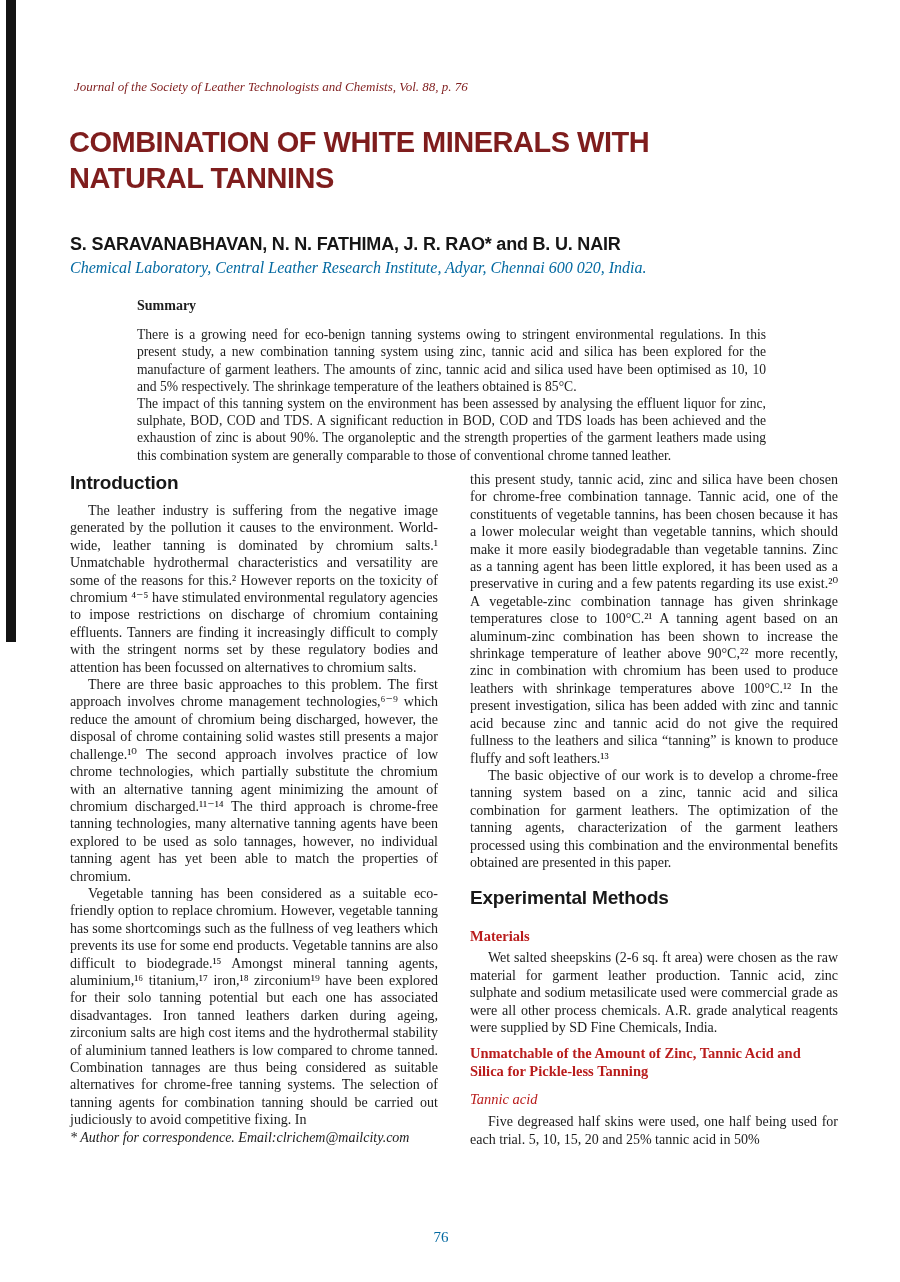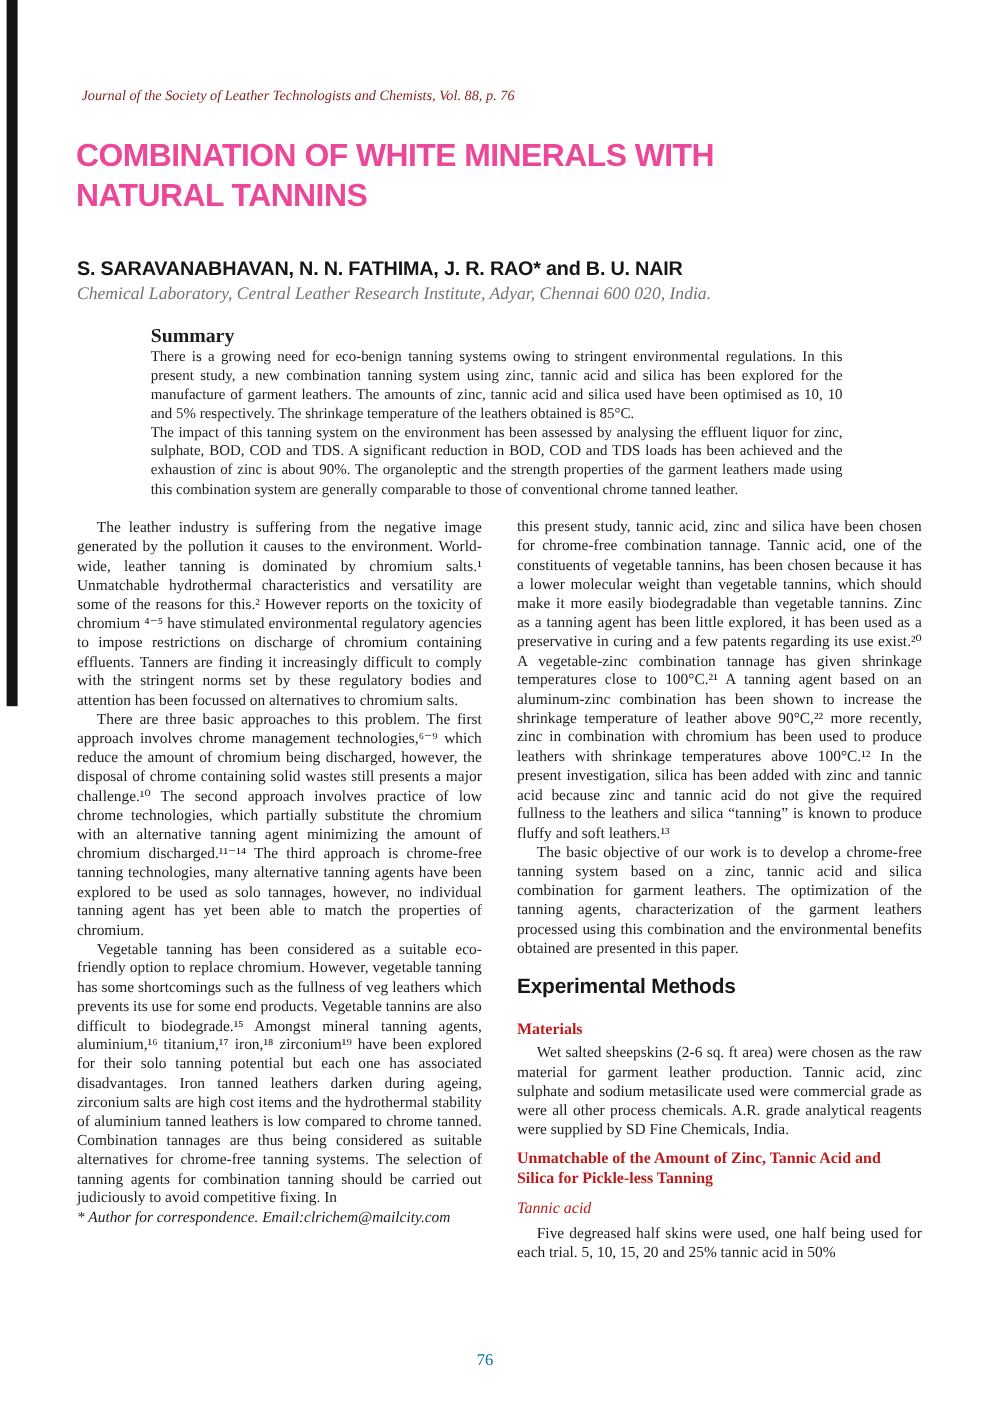--- a/index.html
+++ b/index.html
@@ -18,40 +18,40 @@
 
   .journal-header{
     position:absolute;left:74px;top:79px;width:520px;
     font-style:italic;font-size:13px;line-height:15px;color:#7f1d1d;
   }
 
   .title-block{
     position:absolute;left:69px;top:124px;width:790px;
     font-family:"Liberation Sans","DejaVu Sans",sans-serif;
     font-weight:bold;font-size:29px;line-height:36px;
-    letter-spacing:-0.5px;color:#ec4899;
+    letter-spacing:-0.5px;color:#7f1d1d;
   }
 
   .authors{
     position:absolute;left:70px;top:234px;width:700px;
     font-family:"Liberation Sans","DejaVu Sans",sans-serif;
     font-weight:bold;font-size:18px;letter-spacing:-0.2px;color:#161616;
   }
 
   .affiliation{
     position:absolute;left:70px;top:259px;width:700px;
-    font-style:italic;font-size:16px;color:#737373;
+    font-style:italic;font-size:16px;color:#0369a1;
   }
 
   .summary-block{
     position:absolute;left:137px;top:297px;width:629px;
     font-size:13.6px;line-height:17.2px;text-align:justify;color:#1c1c1c;
   }
   .summary-block .summary-heading{
-    font-weight:bold;font-size:18px;margin:0 0 1px 0;text-align:left;
+    font-weight:bold;font-size:14px;margin:0 0 12px 0;text-align:left;
   }
   .summary-block p{margin:0;}
 
   .col{
     position:absolute;width:368px;
     font-size:14px;line-height:17.4px;text-align:justify;color:#1b1b1b;
   }
   .col-left{left:70px;top:472px;}
   .col-right{left:470px;top:471px;}
 
@@ -103,20 +103,21 @@
 
   <div class="affiliation">Chemical Laboratory, Central Leather Research Institute, Adyar, Chennai 600 020, India.</div>
 
   <div class="summary-block">
     <p class="summary-heading">Summary</p>
     <p>There is a growing need for eco-benign tanning systems owing to stringent environmental regulations. In this present study, a new combination tanning system using zinc, tannic acid and silica has been explored for the manufacture of garment leathers. The amounts of zinc, tannic acid and silica used have been optimised as 10, 10 and 5% respectively. The shrinkage temperature of the leathers obtained is 85°C.</p>
     <p>The impact of this tanning system on the environment has been assessed by analysing the effluent liquor for zinc, sulphate, BOD, COD and TDS. A significant reduction in BOD, COD and TDS loads has been achieved and the exhaustion of zinc is about 90%. The organoleptic and the strength properties of the garment leathers made using this combination system are generally comparable to those of conventional chrome tanned leather.</p>
   </div>
 
   <div class="col col-left">
+    <h2 class="section-heading">Introduction</h2>
     <p class="indent">The leather industry is suffering from the negative image generated by the pollution it causes to the environment. World-wide, leather tanning is dominated by chromium salts.¹ Unmatchable hydrothermal characteristics and versatility are some of the reasons for this.² However reports on the toxicity of chromium ⁴⁻⁵ have stimulated environmental regulatory agencies to impose restrictions on discharge of chromium containing effluents. Tanners are finding it increasingly difficult to comply with the stringent norms set by these regulatory bodies and attention has been focussed on alternatives to chromium salts.</p>
     <p class="indent">There are three basic approaches to this problem. The first approach involves chrome management technologies,⁶⁻⁹ which reduce the amount of chromium being discharged, however, the disposal of chrome containing solid wastes still presents a major challenge.¹⁰ The second approach involves practice of low chrome technologies, which partially substitute the chromium with an alternative tanning agent minimizing the amount of chromium discharged.¹¹⁻¹⁴ The third approach is chrome-free tanning technologies, many alternative tanning agents have been explored to be used as solo tannages, however, no individual tanning agent has yet been able to match the properties of chromium.</p>
     <p class="indent">Vegetable tanning has been considered as a suitable eco-friendly option to replace chromium. However, vegetable tanning has some shortcomings such as the fullness of veg leathers which prevents its use for some end products. Vegetable tannins are also difficult to biodegrade.¹⁵ Amongst mineral tanning agents, aluminium,¹⁶ titanium,¹⁷ iron,¹⁸ zirconium¹⁹ have been explored for their solo tanning potential but each one has associated disadvantages. Iron tanned leathers darken during ageing, zirconium salts are high cost items and the hydrothermal stability of aluminium tanned leathers is low compared to chrome tanned. Combination tannages are thus being considered as suitable alternatives for chrome-free tanning systems. The selection of tanning agents for combination tanning should be carried out judiciously to avoid competitive fixing. In</p>
     <p class="footnote">* Author for correspondence. Email:clrichem@mailcity.com</p>
   </div>
 
   <div class="col col-right">
     <p>this present study, tannic acid, zinc and silica have been chosen for chrome-free combination tannage. Tannic acid, one of the constituents of vegetable tannins, has been chosen because it has a lower molecular weight than vegetable tannins, which should make it more easily biodegradable than vegetable tannins. Zinc as a tanning agent has been little explored, it has been used as a preservative in curing and a few patents regarding its use exist.²⁰ A vegetable-zinc combination tannage has given shrinkage temperatures close to 100°C.²¹ A tanning agent based on an aluminum-zinc combination has been shown to increase the shrinkage temperature of leather above 90°C,²² more recently, zinc in combination with chromium has been used to produce leathers with shrinkage temperatures above 100°C.¹² In the present investigation, silica has been added with zinc and tannic acid because zinc and tannic acid do not give the required fullness to the leathers and silica “tanning” is known to produce fluffy and soft leathers.¹³</p>
     <p class="indent">The basic objective of our work is to develop a chrome-free tanning system based on a zinc, tannic acid and silica combination for garment leathers. The optimization of the tanning agents, characterization of the garment leathers processed using this combination and the environmental benefits obtained are presented in this paper.</p>
     <h2 class="section-heading h2-exp">Experimental Methods</h2>

